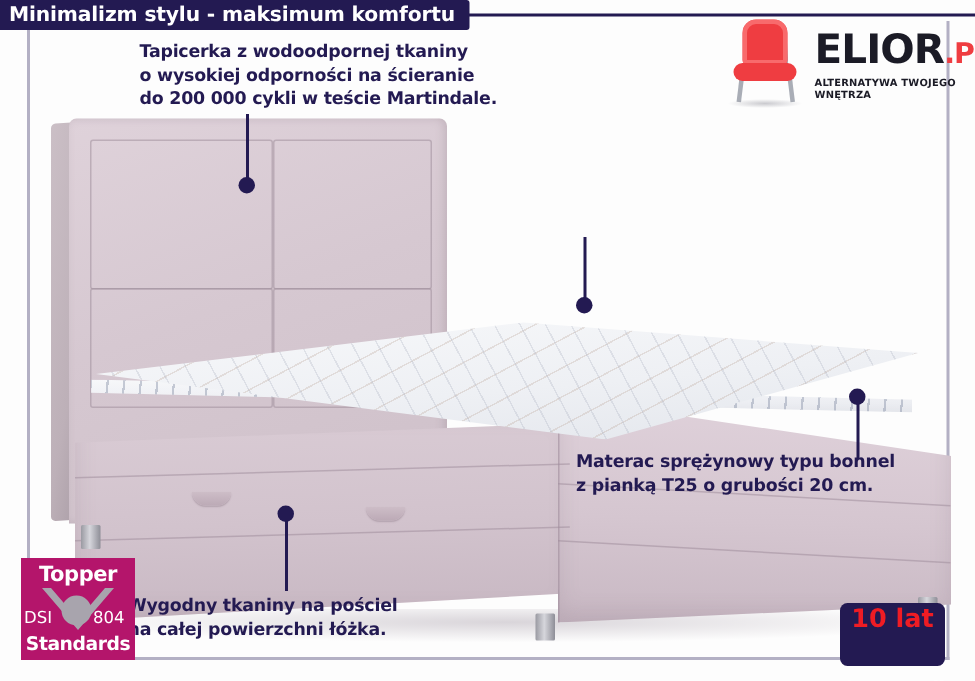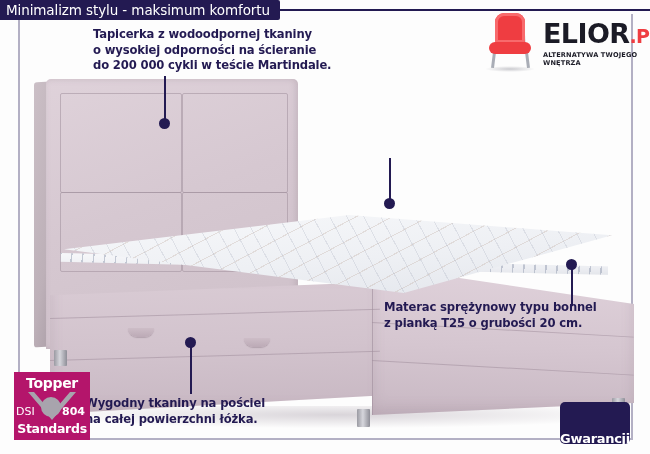--- a/index.html
+++ b/index.html
@@ -17,21 +17,21 @@
   .frame-right{left:631px;top:14px;width:2px;height:426px;}
   .frame-bottom{left:18px;top:438px;width:615px;height:2px;}
 
   
   .header-rule{position:absolute;left:272px;top:9px;width:378px;height:2px;background:#231a52;}
   .header-bar{
     position:absolute;left:0px;top:0px;
     height:20px;padding:0 10px 0 6px;
     background:#231a52;color:#ffffff;
     display:flex;align-items:center;
-    font-size:13.5px;font-weight:normal;letter-spacing:-0.1px;
+    font-size:13.5px;font-weight:bold;letter-spacing:-0.1px;
     white-space:nowrap;
     border-radius:0 2px 2px 0;
   }
 
   
   .bed-wrap{position:absolute;left:20px;top:60px;width:610px;height:365px;}
 
   .headboard-side{
     position:absolute;left:14px;top:22px;width:16px;height:265px;
     background:linear-gradient(100deg,#cbbfc6 0%,#bdb0b8 70%,#ada0a9 100%);
@@ -182,21 +182,21 @@
     position:absolute;left:12px;top:1px;width:52px;height:30px;
   }
   .ed-circle{
     position:absolute;left:27px;top:6px;width:20px;height:20px;border-radius:50%;
     background:#a8a4ad;
   }
   .ed-dsi{
     position:absolute;left:2px;top:14px;font-size:11px;font-weight:normal;color:#ffffff;
   }
   .ed-804{
-    position:absolute;left:48px;top:14px;font-size:11px;font-weight:bold;color:#ffffff;
+    position:absolute;left:48px;top:14px;font-size:11px;font-weight:normal;color:#ffffff;
   }
   .ed-std{font-size:12.5px;font-weight:bold;margin-top:-2px;letter-spacing:-0.3px;}
 
   
   .warranty{
     position:absolute;left:560px;top:402px;width:70px;height:42px;
     background:#231a52;border-radius:5px;text-align:center;color:#ffffff;
   }
   .w-years{font-size:17px;font-weight:bold;color:#ef1c24;line-height:19px;padding-top:2px;}
   .w-label{font-size:13px;font-weight:bold;line-height:16px;letter-spacing:-0.3px;margin-top:29px;}
@@ -287,16 +287,17 @@
         <polygon points="2,0 26,28 50,0 44,0 26,21 8,0" fill="#a8a4ad"></polygon>
       </svg>
       <div class="ed-circle"></div>
       <div class="ed-dsi">DSI</div>
       <div class="ed-804">804</div>
     </div>
     <div class="ed-std">Standards</div>
   </div>
 
   <div class="warranty">
+    <div class="w-years">10 lat</div>
     <div class="w-label">Gwarancji</div>
   </div>
 
 </div>
 
 </body></html>

